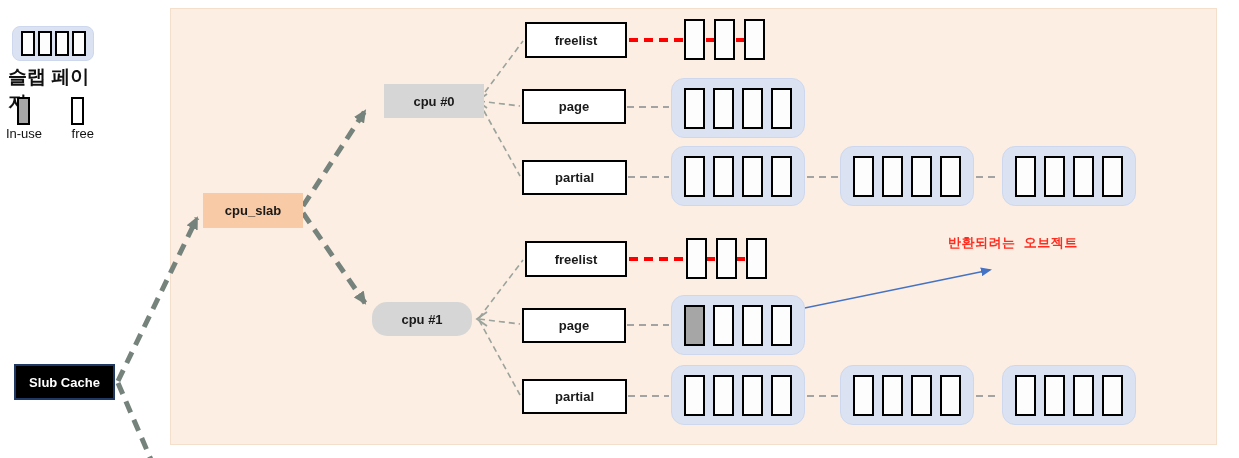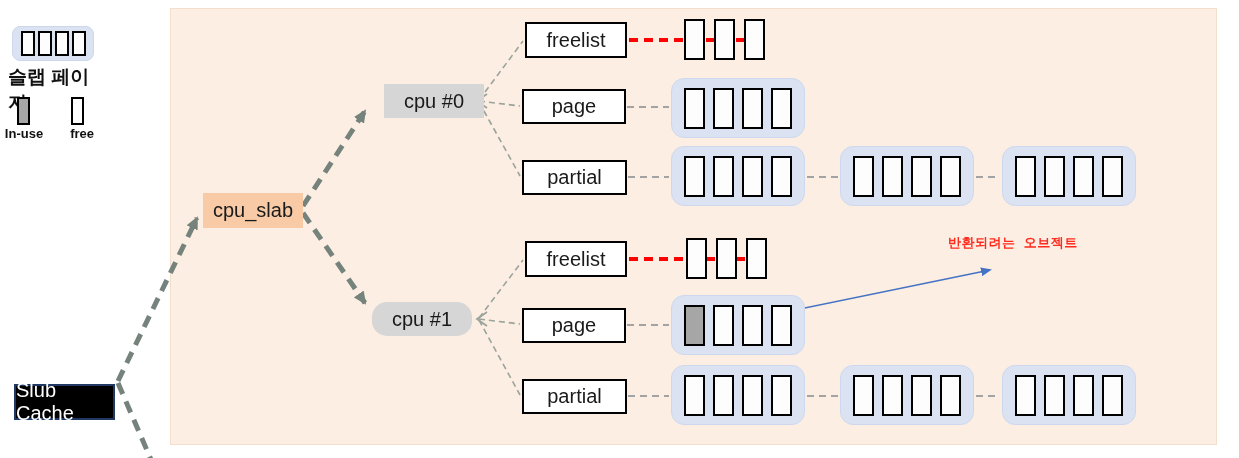--- a/index.html
+++ b/index.html
@@ -14,44 +14,44 @@
   }
   svg.overlay{position:absolute;left:0;top:0;width:1239px;height:458px;pointer-events:none;}
   svg .t{stroke:var(--thick-dash);stroke-width:5;stroke-dasharray:12 8;fill:none;}
   svg .n{stroke:var(--thin-dash);stroke-width:1.6;stroke-dasharray:6 4;fill:none;}
   svg .chev{stroke:var(--thin-dash);stroke-width:1.8;fill:none;}
   svg .r{stroke:var(--red);stroke-width:4;stroke-dasharray:9 6;fill:none;}
   svg .g{stroke:var(--gray-dash);stroke-width:2;stroke-dasharray:7 5;fill:none;}
   svg .b{stroke:var(--blue);stroke-width:1.4;fill:none;}
   .node{
     position:absolute;display:flex;align-items:center;justify-content:center;
-    font-weight:normal;font-size:20px;color:#1a1a1a;box-sizing:border-box;
+    font-weight:bold;font-size:13px;color:#1a1a1a;box-sizing:border-box;
   }
-  .slub{background:#000000;border:2px solid var(--navy);color:#ffffff;margin-top:20px;}
+  .slub{background:#000000;border:2px solid var(--navy);color:#ffffff;}
   .orange{background:var(--orange);}
   .graybox{background:var(--gray-box);}
   .labelbox{background:#ffffff;border:2px solid #000000;}
   .slab{
     position:absolute;display:flex;align-items:center;justify-content:center;gap:8px;
     background:var(--slab-blue);border:1px solid var(--slab-border);
     border-radius:13px;width:134px;height:60px;box-sizing:border-box;
   }
   .objrow{position:absolute;display:flex;gap:9px;}
   .cell{width:21px;height:41px;background:#fdfdfd;border:2px solid #000000;box-sizing:border-box;}
   .cell.inuse{background:var(--inuse);}
   .legend-slab{
     position:absolute;left:12px;top:26px;width:80px;height:33px;
     display:flex;align-items:center;justify-content:center;gap:3px;
     background:var(--slab-blue);border:1px solid var(--slab-border);border-radius:8px;
   }
   .legend-slab .cell{width:14px;height:25px;}
   .legend-text{position:absolute;left:8px;top:64px;width:90px;font-size:19px;font-weight:bold;color:#111;}
   .swatch{position:absolute;width:13px;height:28px;border:2px solid #000;box-sizing:border-box;background:#fff;}
   .swatch.inuse{background:var(--inuse);}
-  .swatch-label{position:absolute;font-size:13px;font-weight:bold;color:#111;}
+  .swatch-label{position:absolute;font-size:13px;font-weight:normal;color:#111;}
   .annotation{
     position:absolute;left:948px;top:234px;font-size:13px;font-weight:bold;
     color:var(--red-text);letter-spacing:0.5px;white-space:nowrap;font-family:Liberation Mono, monospace;
   }
 </style>
 </head>
 <body>
 
 <div class="stage">
 

